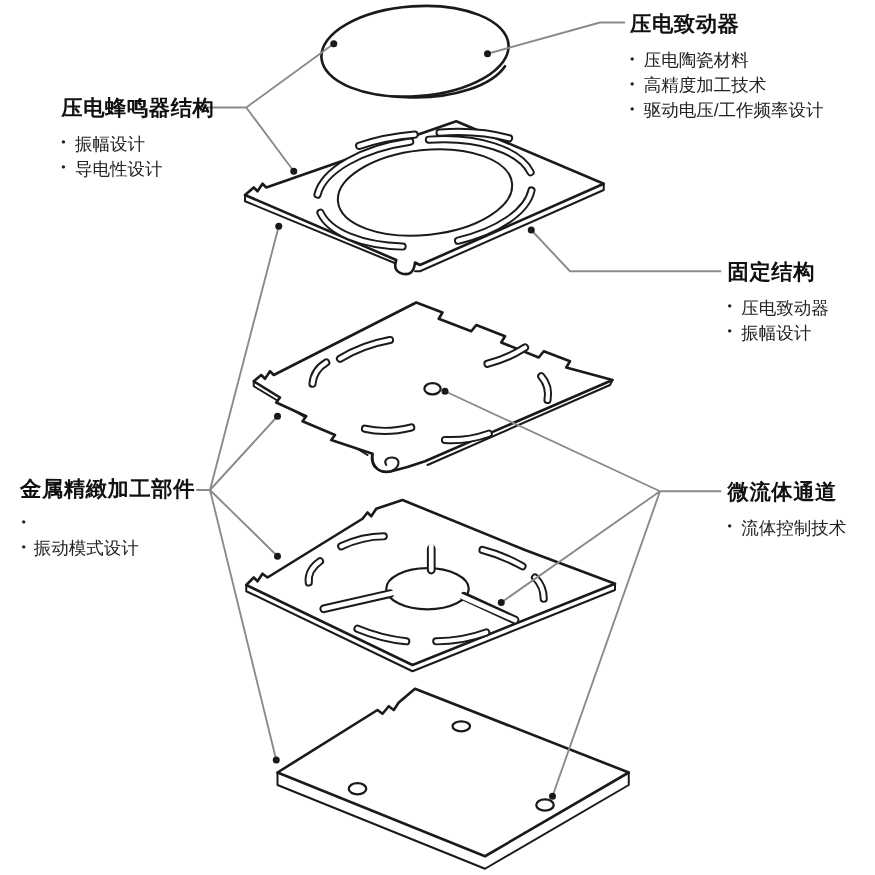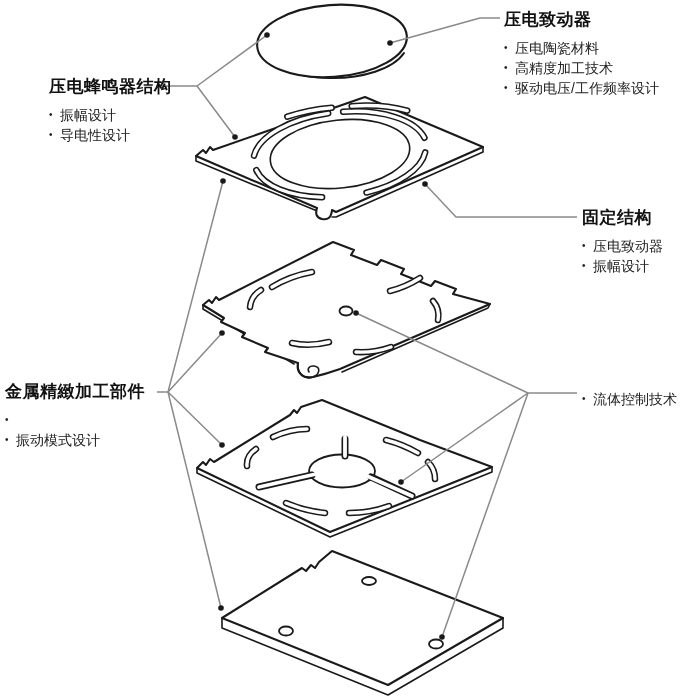--- a/index.html
+++ b/index.html
@@ -40,21 +40,21 @@
   .dot{
     font-size:10px;
     width:11px;
     flex:0 0 11px;
     text-align:left;
     color:#222;
   }
   .lbl-buzzer{left:5px;top:75px;margin-left:44px;}
   .lbl-actuator{left:504px;top:8px;}
   .lbl-fixed{left:582px;top:206px;}
-  .lbl-metal{left:5px;top:380px;}
+  .lbl-metal{left:16px;top:380px;font-family:Liberation Mono, monospace;}
   .lbl-micro{left:582px;top:382px;}
 
   
   .outline{fill:none;stroke:var(--ink);stroke-width:2.1;stroke-linejoin:round;stroke-linecap:round;}
   .thin{fill:none;stroke:var(--ink);stroke-width:1.6;stroke-linejoin:round;stroke-linecap:round;}
   .slot-b{fill:none;stroke:var(--ink);stroke-width:6.5;stroke-linecap:round;}
   .slot-w{fill:none;stroke:#ffffff;stroke-width:3.4;stroke-linecap:round;}
   .slot-b2{fill:none;stroke:var(--ink);stroke-width:7;stroke-linecap:round;}
   .slot-w2{fill:none;stroke:#ffffff;stroke-width:3.8;stroke-linecap:round;}
   .hole{fill:#ffffff;stroke:var(--ink);stroke-width:1.8;}
@@ -245,20 +245,21 @@
           <span class="dot">•</span>
         </li>
       <li>
           <span class="dot">•</span>
           <span>振动模式设计</span>
         </li>
     </ul>
   </div>
 
   <div class="label lbl-micro">
+    <div class="label-title">微流体通道</div>
     <ul class="label-bullets">
       <li>
           <span class="dot">•</span>
           <span>流体控制技术</span>
         </li>
     </ul>
   </div>
 
 </div>
 

